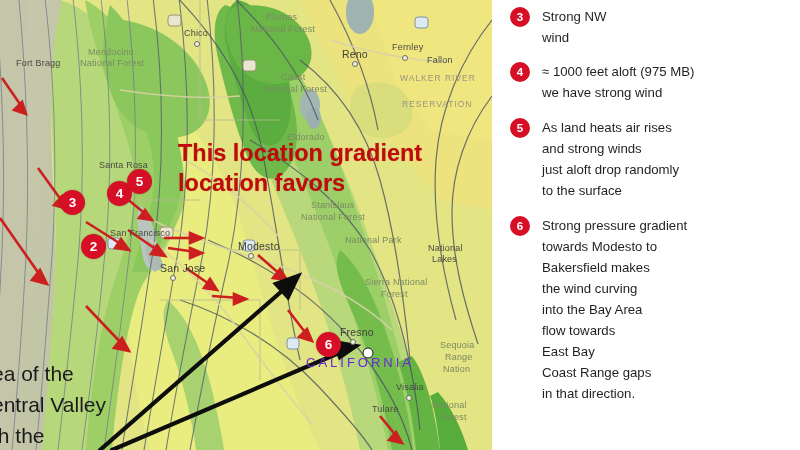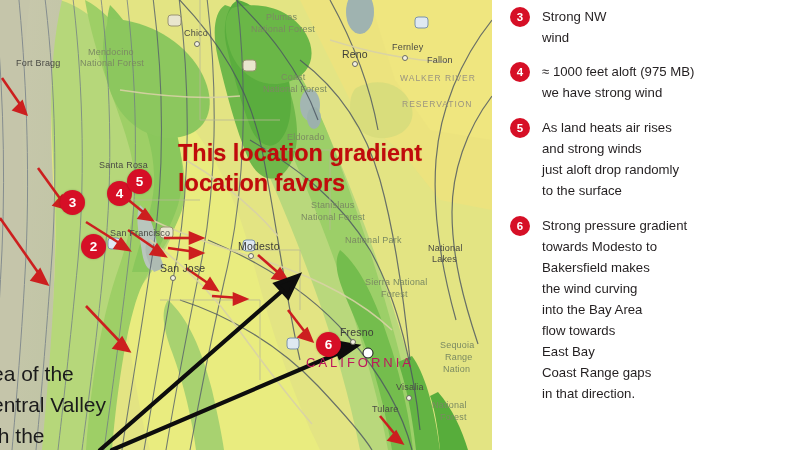--- a/index.html
+++ b/index.html
@@ -15,21 +15,21 @@
   #map-svg{position:absolute;left:0;top:0;width:492px;height:450px;}
 
   
   .map-label{
     position:absolute;color:#5a5a52;font-family:"Liberation Sans", sans-serif;
     white-space:pre;pointer-events:none;letter-spacing:.2px;
   }
   .lbl-city{font-size:9px;color:#4a4a44;}
   .lbl-city-big{font-size:10.5px;color:#3e3e39;}
   .lbl-park{font-size:9px;color:#7b8a62;font-style:normal;}
-  .lbl-state{font-size:13px;color:#be185d;letter-spacing:3px;}
+  .lbl-state{font-size:13px;color:#6d28d9;letter-spacing:3px;}
   .lbl-res{font-size:8.5px;color:#9a9480;letter-spacing:1px;}
   .citydot{position:absolute;width:4px;height:4px;border-radius:50%;
     border:1.2px solid #6a6a60;background:#f3f1e2;}
 
   
   #map-title{
     position:absolute;left:178px;top:138px;width:300px;
     color:#c10b0b;font-size:23.5px;font-weight:bold;line-height:30px;
     font-family:"Liberation Sans", sans-serif;
     text-shadow:0 0 1px rgba(140,0,0,.35);

